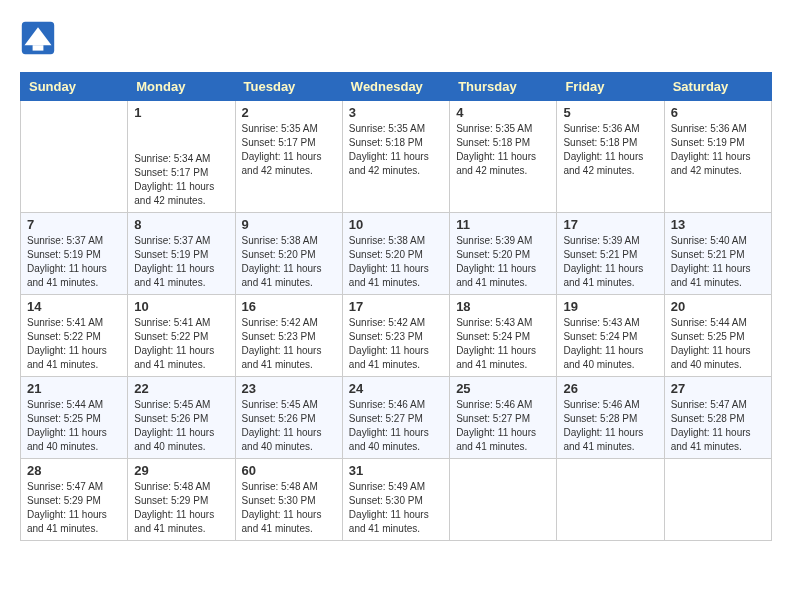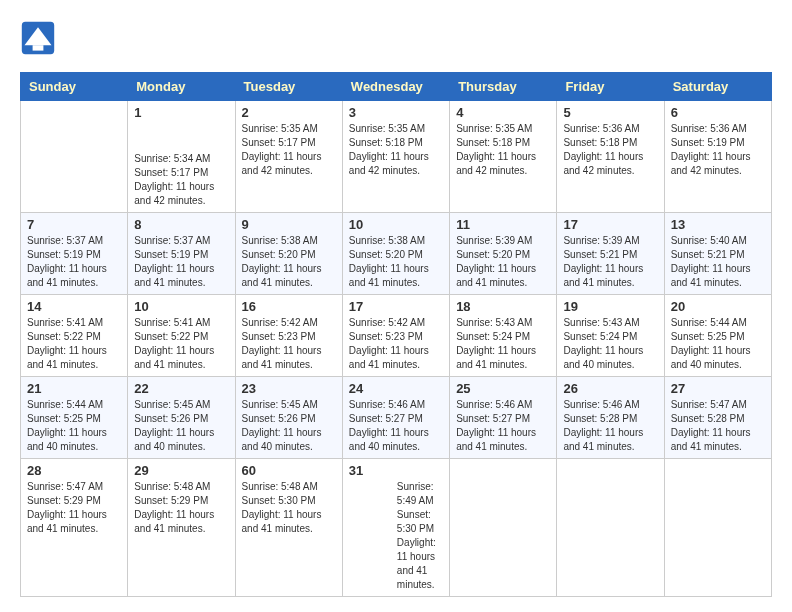--- a/index.html
+++ b/index.html
@@ -341,21 +341,21 @@
         </td>
         <td>
           <span class="day-num">60</span>
           <div class="day-info" style="white-space: pre-line;">Sunrise: 5:48 AM
 Sunset: 5:30 PM
 Daylight: 11 hours
 and 41 minutes.</div>
         </td>
         <td>
           <span class="day-num">31</span>
-          <div class="day-info" style="white-space: pre-line; margin-left: 48px;">Sunrise: 5:49 AM
+          <div class="day-info" style="white-space: pre-line;">Sunrise: 5:49 AM
 Sunset: 5:30 PM
 Daylight: 11 hours
 and 41 minutes.</div>
         </td>
         <td class="empty-cell"></td>
         <td class="empty-cell"></td>
         <td class="empty-cell"></td>
       </tr>
     </tbody>
 </table>

